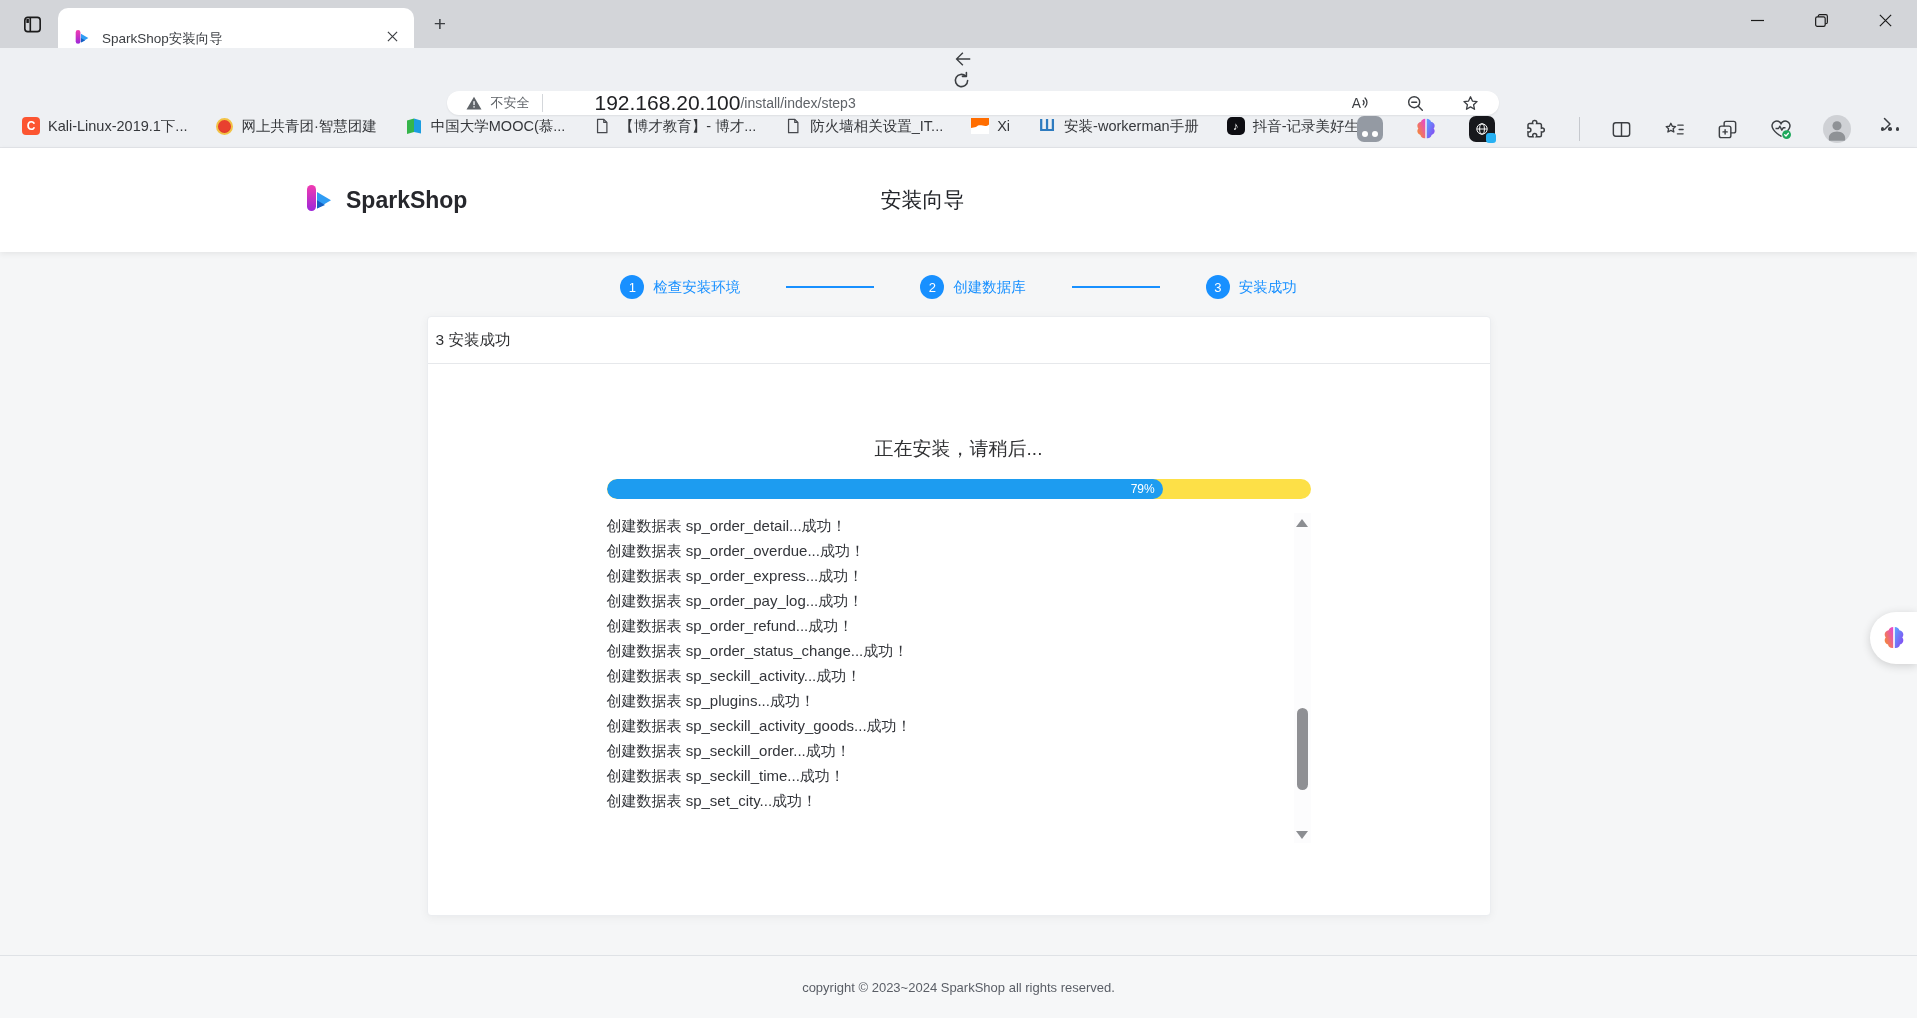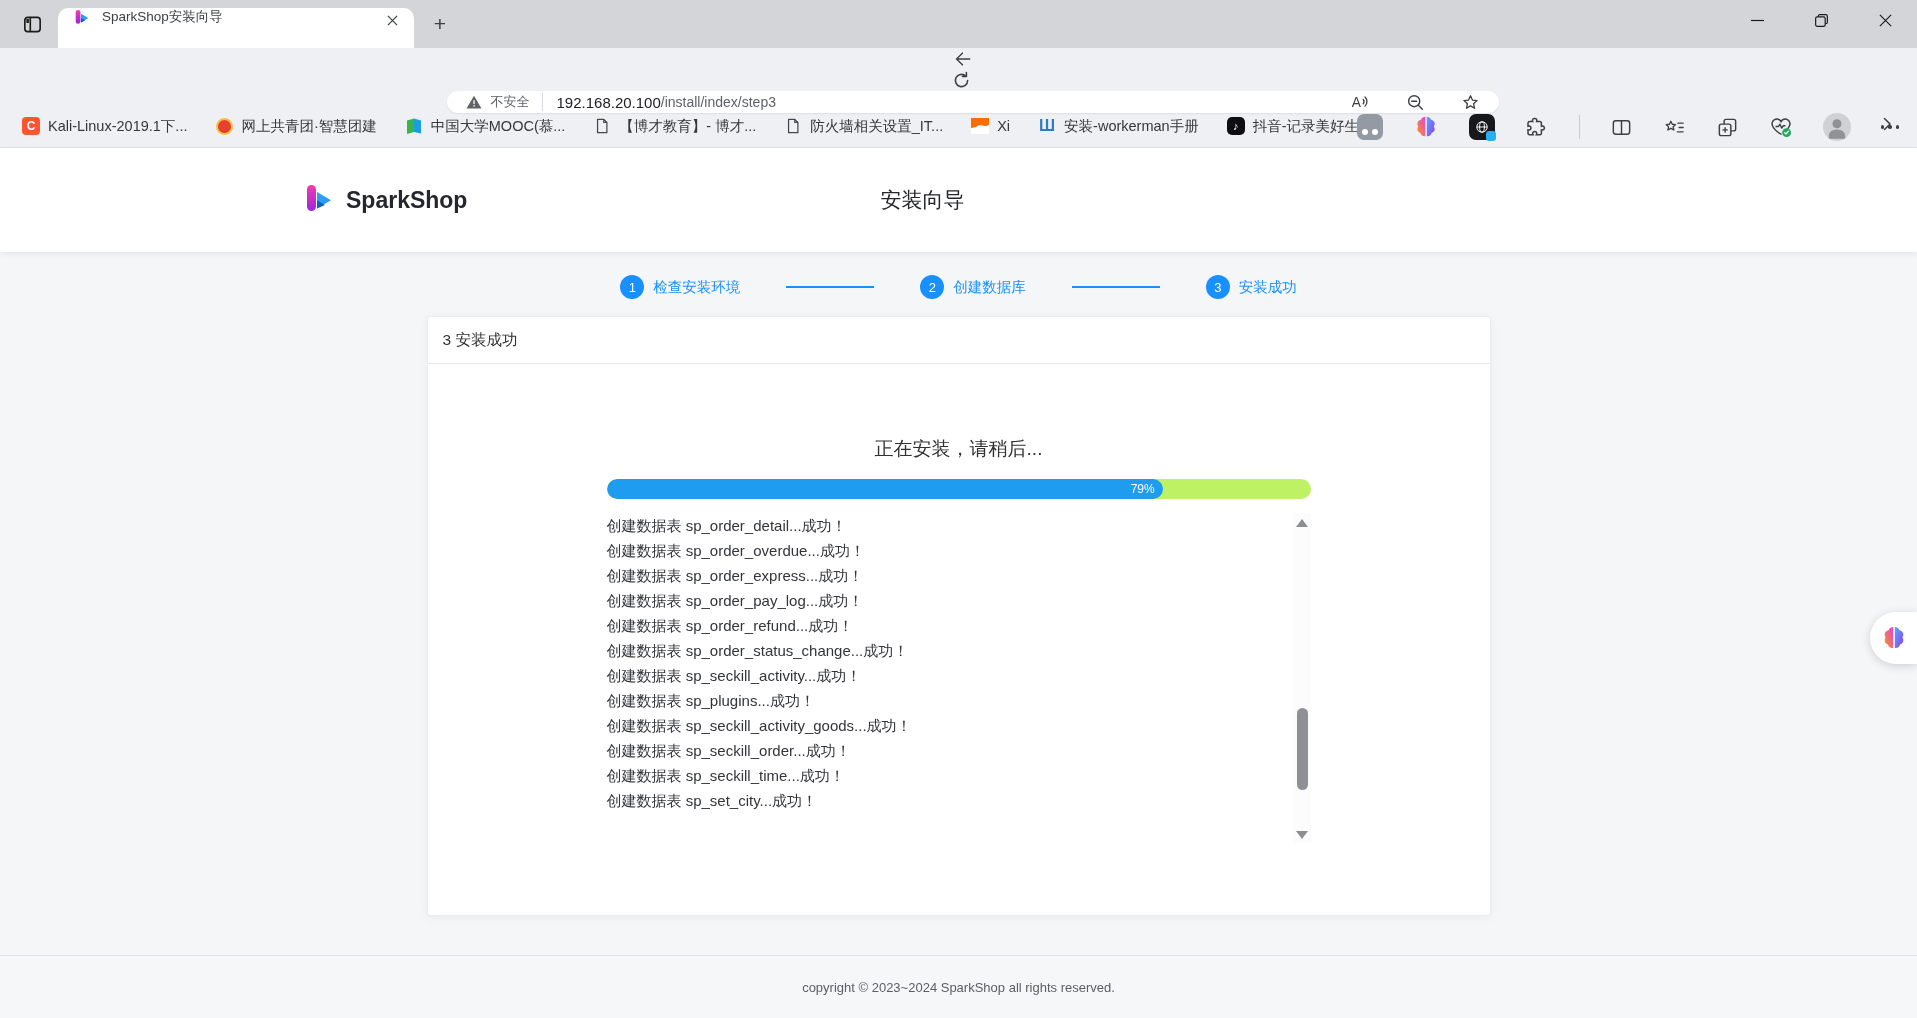--- a/index.html
+++ b/index.html
@@ -2,33 +2,33 @@
 <html><head>
 <meta charset="utf-8">
 <style>
   * { margin:0; padding:0; box-sizing:border-box; }
   html,body { width:1917px; height:1018px; overflow:hidden;
     font-family:"Liberation Sans","DejaVu Sans",sans-serif; background:#f5f6f7; }
 
   
   .tabstrip { height:48px; background:#d3d5d9; display:flex; align-items:flex-end; position:relative; }
   .tab-actions { width:40px; height:40px; margin:0 6px 4px 12px; display:flex; align-items:center; justify-content:center; border-radius:6px; }
-  .tab { width:356px; height:40px; background:#fff; border-radius:10px 10px 0 0; display:flex; align-items:flex-start; padding:0 10px 0 14px; position:relative; }
+  .tab { width:356px; height:40px; background:#fff; border-radius:10px 10px 0 0; display:flex; align-items:flex-end; padding:0 10px 0 14px; position:relative; }
   .tab-title { flex:1; font-size:13.5px; color:#3c3f43; margin-left:10px; white-space:nowrap; overflow:hidden; }
   .tab-close { width:24px; height:24px; display:flex; align-items:center; justify-content:center; border-radius:5px; }
   .newtab { width:32px; height:32px; margin:0 0 8px 10px; display:flex; align-items:center; justify-content:center; font-size:21px; color:#3c3f43; border-radius:6px; }
   .win-controls { position:absolute; right:0; top:0; height:40px; display:flex; }
   .win-btn { width:64px; height:40px; display:flex; align-items:center; justify-content:center; }
 
   .toolbar { height:57px; background:#eef0f3; display:flex; align-items:center; padding-left:20px;flex-direction:column; }
   .nav-btn { width:36px; height:36px; display:flex; align-items:center; justify-content:center; border-radius:6px; margin-right:14px; }
   .pill { width:1052px; height:38px; background:#fff; border-radius:19px; display:flex; align-items:center; padding:0 18px; box-shadow:0 1px 2px rgba(0,0,0,.07); margin-left:8px; }
   .sec-label { font-size:13px; color:#5f6368; margin:0 12px 0 8px; }
   .pill-div { width:1px; height:18px; background:#d4d7db; margin-right:14px; }
-  .url-host { font-size:15px; color:#202124; }
+  .url-host { font-size:21px; color:#202124;margin-left:38px; }
   .url-path { font-size:14px; color:#5f6368; }
   .pill-icons { margin-left:auto; display:flex; align-items:center; gap:34px; }
   .ext-row { margin-left:auto; display:flex; align-items:center; gap:30px; padding-right:18px; }
   .icon-btn { display:flex; align-items:center; justify-content:center; }
   .tb-div { width:1px; height:24px; background:#c6c9ce; }
   .extgray { width:26px; height:26px; border-radius:7px; background:#949aa3; position:relative; }
   .extgray span { position:absolute; width:6px; height:6px; border-radius:50%; background:#fff; bottom:5px; }
   .extgray span:first-child { left:5px; } .extgray span:last-child { right:5px; }
   .exttrans { width:26px; height:26px; border-radius:7px; background:#17181c; position:relative; display:flex; align-items:center; justify-content:center; }
   .exttrans i { position:absolute; right:-1px; bottom:-1px; width:10px; height:10px; border-radius:3px; background:#27b1f3; }
@@ -52,24 +52,24 @@
   .brand-name { font-size:23px; font-weight:bold; color:#26272c; }
   .header-title { position:absolute; left:50%; transform:translateX(-50%); margin-left:-36px; font-size:21px; color:#24262b; }
 
   .steps { display:flex; align-items:center; justify-content:center; padding-top:23px; }
   .step { display:flex; align-items:center; gap:9px; }
   .step-num { width:24px; height:24px; border-radius:50%; background:#1890ff; color:#fff; font-size:13px; display:flex; align-items:center; justify-content:center; }
   .step-label { font-size:14.5px; color:#1890ff; }
   .step-dash { width:88px; height:2px; background:#1890ff; margin:0 46px; }
 
   .card { width:1064px; height:600px; margin:17px auto 0; background:#fff; border:1px solid #ebedf0; border-radius:4px; box-shadow:0 2px 10px rgba(0,0,0,.05); }
-  .card-h { height:47px; line-height:46px; padding:0 15px; border-bottom:1px solid #e6e8eb; font-size:15.5px; color:#303133; }
+  .card-h { height:47px; line-height:46px; padding:0 8px; border-bottom:1px solid #e6e8eb; font-size:15.5px; color:#303133; }
   .card-b { width:704px; margin:0 auto; padding-top:72px; }
   .status { text-align:center; font-size:19px; color:#303133; }
-  .progress { margin-top:17px; height:20px; background:#bef264; border-radius:10px; overflow:hidden; }
+  .progress { margin-top:17px; height:20px; background:#fde047; border-radius:10px; overflow:hidden; }
   .pfill { height:100%; background:#1d9cf0; border-radius:10px; display:flex; align-items:center; justify-content:flex-end; color:#fff; font-size:12px; padding-right:8px; }
   .logbox { margin-top:14px; position:relative; padding-right:26px; height:330px; }
   .logline { font-size:15px; line-height:25px; color:#33353a; }
   .scrollbar { position:absolute; right:0; top:0; bottom:0; width:17px; background:#fcfcfd; }
   .sb-up { width:0; height:0; border-left:6px solid transparent; border-right:6px solid transparent; border-bottom:8px solid #8c8e92; position:absolute; top:6px; left:2.5px; }
   .sb-down { width:0; height:0; border-left:6px solid transparent; border-right:6px solid transparent; border-top:8px solid #8c8e92; position:absolute; bottom:4px; left:2.5px; }
   .sb-thumb { position:absolute; left:3px; width:11px; border-radius:6px; background:#8f9094; top:59%; height:25%; }
 
   .footer { position:absolute; left:0; right:0; bottom:0; height:63px; border-top:1px solid #dfe2e6; display:flex; align-items:center; justify-content:center; font-size:13px; color:#5a5e66; background:#f6f7f8; }
 

